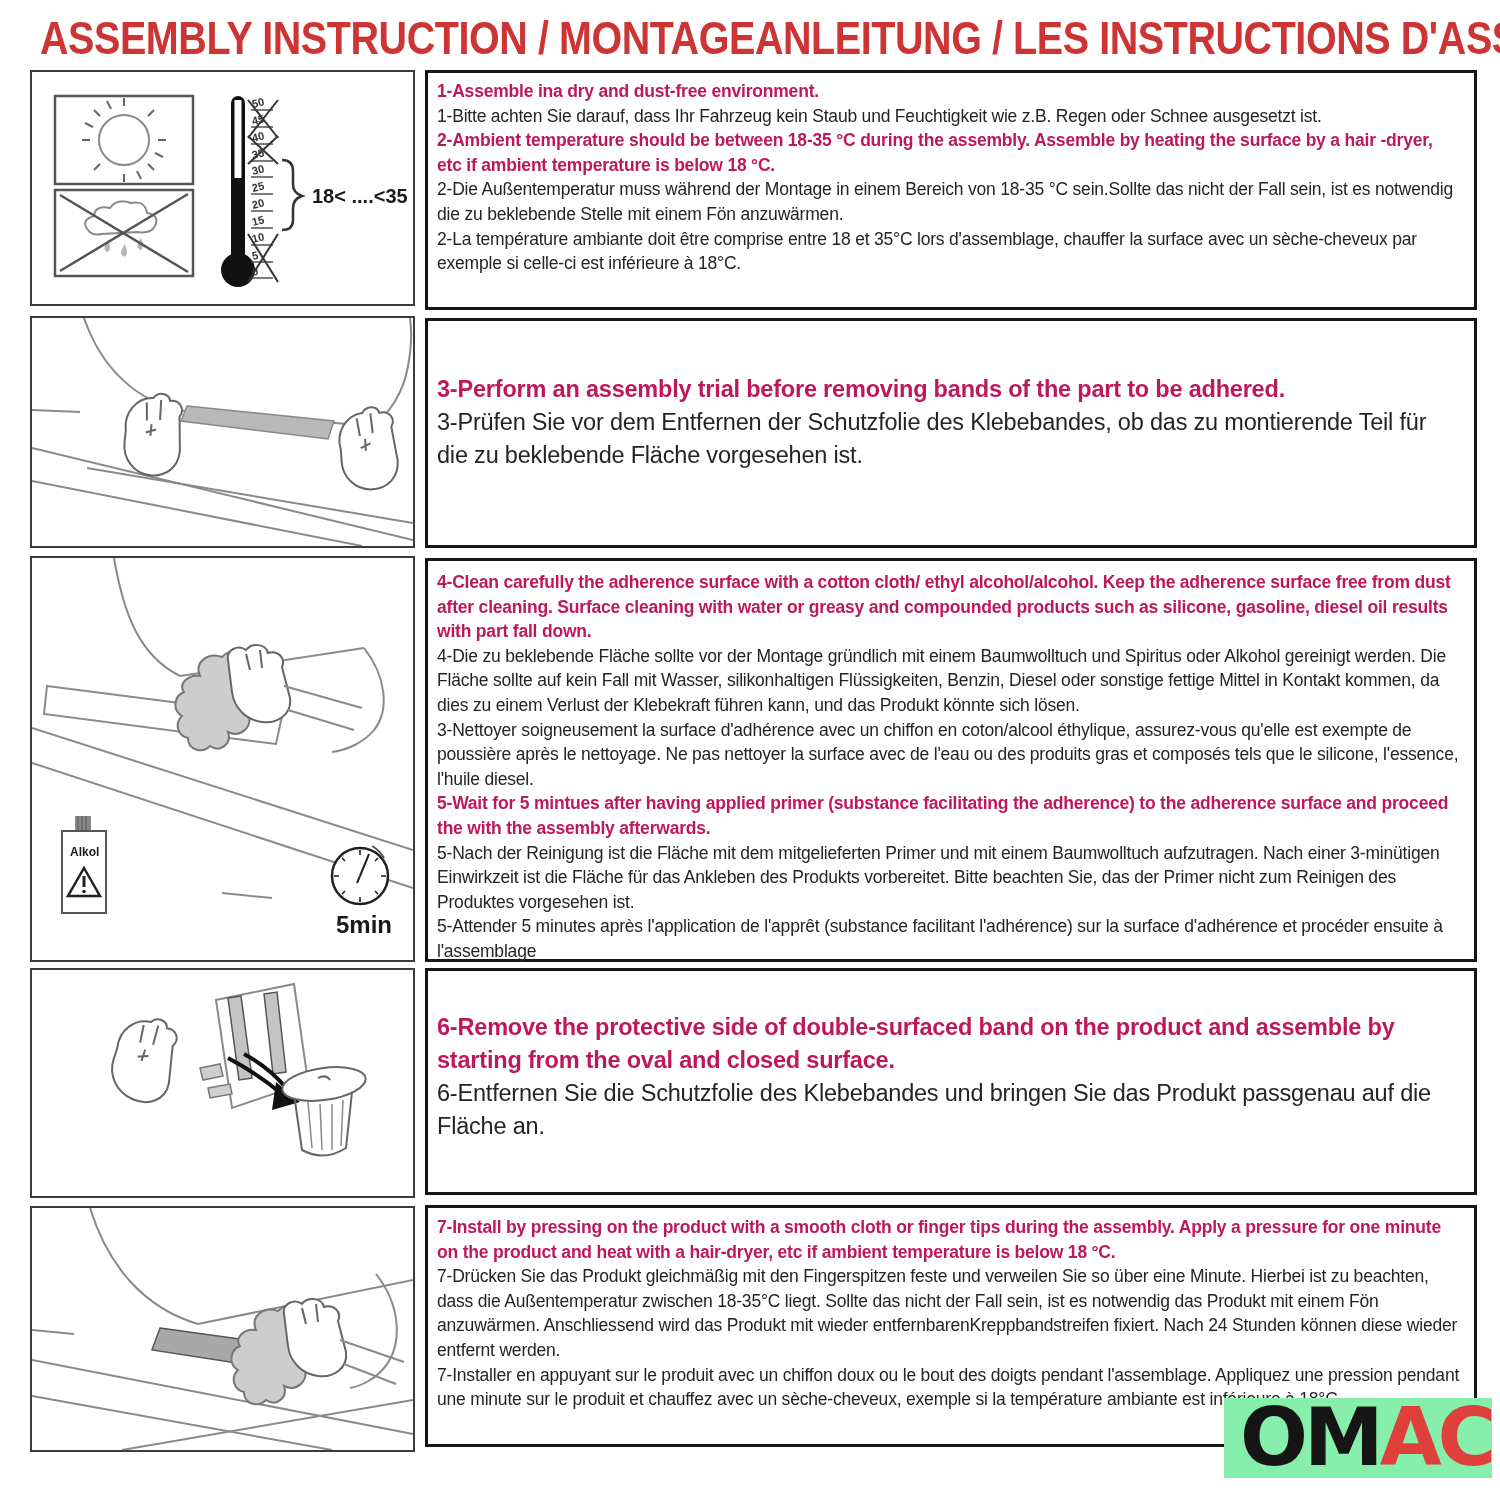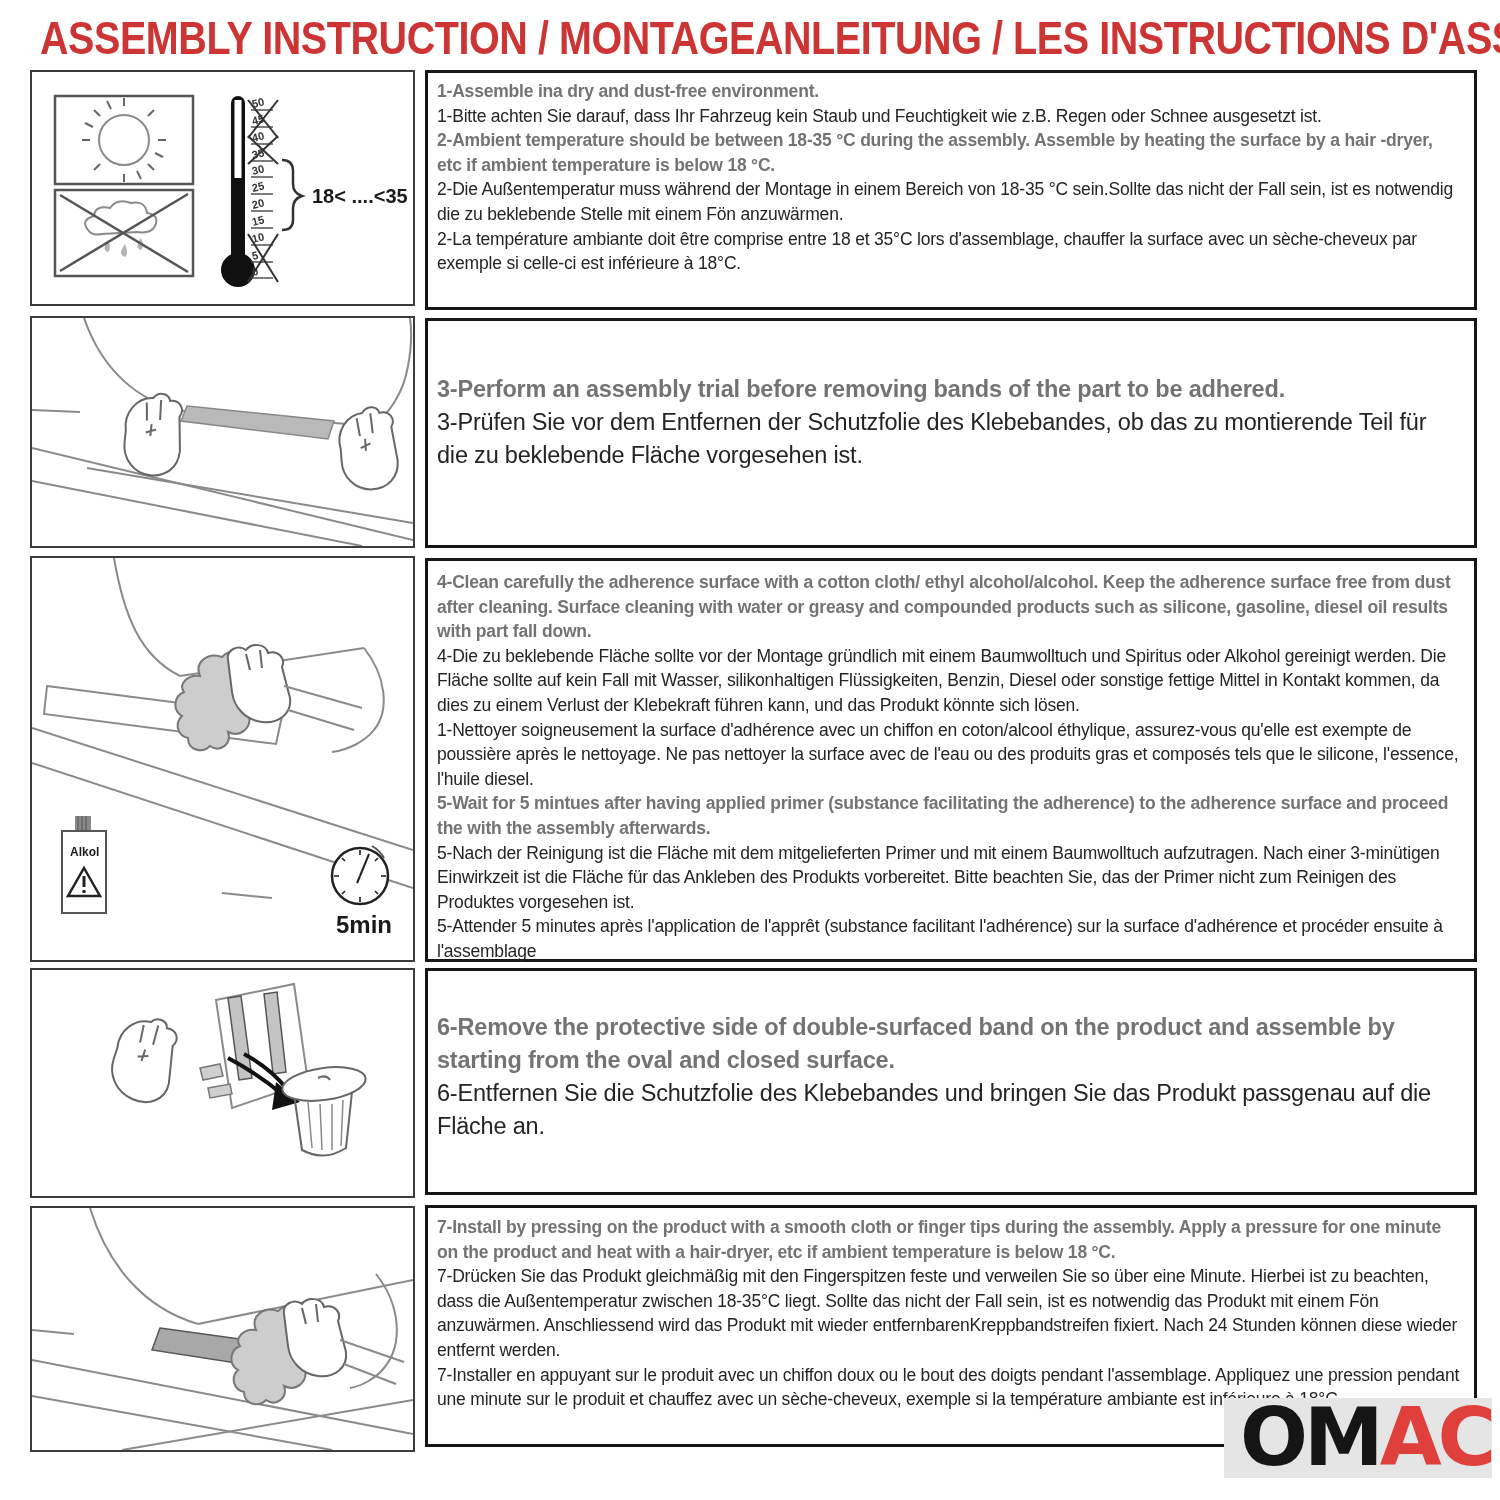--- a/index.html
+++ b/index.html
@@ -15,24 +15,24 @@
 
   #i1{top:70px;height:236px}   #t1{top:70px;height:240px}
   #i2{top:316px;height:232px}  #t2{top:318px;height:230px;padding-top:52px}
   #i3{top:556px;height:406px}  #t3{top:558px;height:404px;padding-top:9px}
   #i4{top:968px;height:230px}  #t4{top:968px;height:227px;padding-top:40px}
   #i5{top:1206px;height:246px} #t5{top:1205px;height:242px;padding-top:7px}
 
   .txtbox p{margin:0;}
   .sm{font-size:17.5px;line-height:24.6px;letter-spacing:-0.2px;color:#242424;}
   .lg{font-size:23.5px;line-height:33px;letter-spacing:-0.2px;color:#242424;}
-  .b{font-weight:700;color:#737373;}
+  .b{font-weight:700;color:#be185d;}
   .gap{margin-top:25px;}
 
-  .logo{position:absolute;left:1224px;top:1398px;background:#e5e5e5;padding-left:16px;line-height:1;
+  .logo{position:absolute;left:1224px;top:1398px;background:#86efac;padding-left:16px;line-height:1;
         font-family:"DejaVu Sans",sans-serif;font-weight:800;font-size:80px;letter-spacing:-4px;z-index:5;}
   .logo .lg-black{color:#151515;}
   .logo .lg-red{color:#df403c;}
 
   svg{display:block;}
   .ln{stroke:#8a8a8a;stroke-width:2;fill:none;}
   .lnd{stroke:#666;stroke-width:2;fill:none;}
   .hand{fill:#fff;stroke:#666;stroke-width:2;}
   .cloth{fill:#cdcdcd;stroke:#777;stroke-width:2;}
   .tick-num{font-family:"Liberation Sans",sans-serif;font-size:11px;fill:#333;font-weight:700;}
@@ -209,21 +209,21 @@
         <line x1="328" y1="318" x2="325" y2="325" stroke="#222" stroke-width="2"></line>
         <path d="M340,288 A32,32 0 0 1 352,300" fill="none" stroke="#555" stroke-width="2"></path>
         <text class="svg-label" x="304" y="375" font-size="24">5min</text>
       </g>
     </svg>
   </div>
 
   <div class="txtbox" id="t3">
     <p class="sm b">4-Clean carefully the adherence surface with a cotton cloth/ ethyl alcohol/alcohol. Keep the adherence surface free from dust after cleaning. Surface cleaning with water or greasy and compounded products such as silicone, gasoline, diesel oil results with part fall down.</p>
     <p class="sm">4-Die zu beklebende Fläche sollte vor der Montage gründlich mit einem Baumwolltuch und Spiritus oder Alkohol gereinigt werden. Die Fläche sollte auf kein Fall mit Wasser, silikonhaltigen Flüssigkeiten, Benzin, Diesel oder sonstige fettige Mittel in Kontakt kommen, da dies zu einem Verlust der Klebekraft führen kann, und das Produkt könnte sich lösen.</p>
-    <p class="sm">1-Nettoyer soigneusement la surface d'adhérence avec un chiffon en coton/alcool éthylique, assurez-vous qu'elle est exempte de poussière après le nettoyage. Ne pas nettoyer la surface avec de l'eau ou des produits gras et composés tels que le silicone, l'essence, l'huile diesel.</p>
+    <p class="sm">3-Nettoyer soigneusement la surface d'adhérence avec un chiffon en coton/alcool éthylique, assurez-vous qu'elle est exempte de poussière après le nettoyage. Ne pas nettoyer la surface avec de l'eau ou des produits gras et composés tels que le silicone, l'essence, l'huile diesel.</p>
     <p class="sm b gap">5-Wait for 5 mintues after having applied primer (substance facilitating the adherence) to the adherence surface and proceed the with the assembly afterwards.</p>
     <p class="sm">5-Nach der Reinigung ist die Fläche mit dem mitgelieferten Primer und mit einem Baumwolltuch aufzutragen. Nach einer 3-minütigen Einwirkzeit ist die Fläche für das Ankleben des Produkts vorbereitet. Bitte beachten Sie, das der Primer nicht zum Reinigen des Produktes vorgesehen ist.</p>
     <p class="sm">5-Attender 5 minutes après l'application de l'apprêt (substance facilitant l'adhérence) sur la surface d'adhérence et procéder ensuite à l'assemblage</p>
   </div>
 
   <div class="illus" id="i4">
     <svg width="381" height="226" viewBox="0 0 381 226">
       <path class="ln" d="M184,30 L262,14 L276,112 L200,138 Z" fill="#fff"></path>
       <polygon points="196,28 209,26 220,108 207,110" fill="#c4c4c4" stroke="#555" stroke-width="1.5"></polygon>
       <polygon points="232,24 245,22 254,102 241,104" fill="#c4c4c4" stroke="#555" stroke-width="1.5"></polygon>

